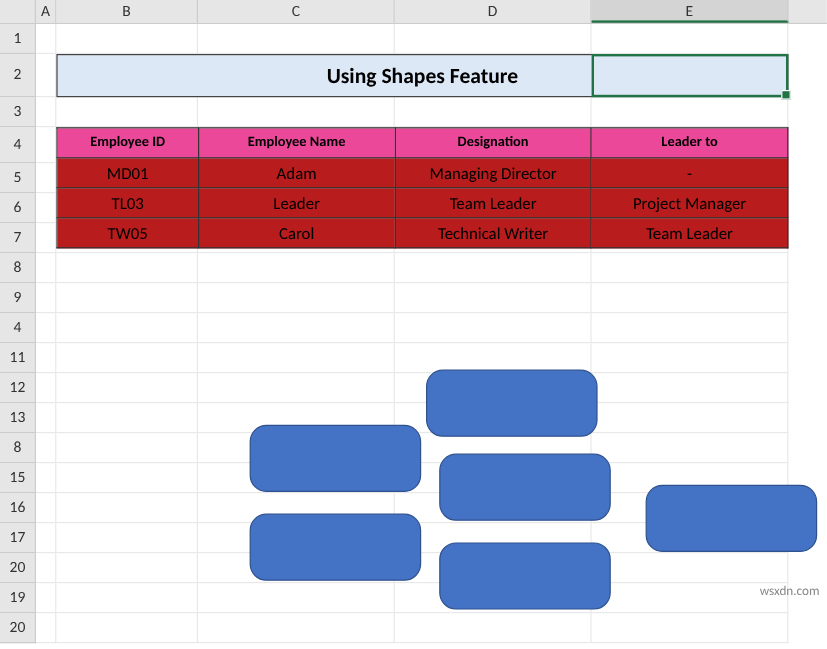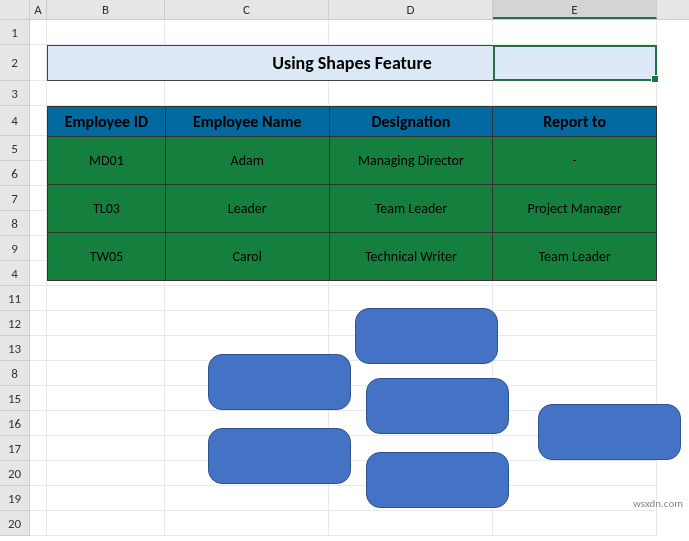--- a/index.html
+++ b/index.html
@@ -34,36 +34,36 @@
     .cell.cB { width: 118px; }
     .cell.cC { width: 164px; }
     .cell.cD { width: 164px; }
     .cell.cE { width: 164px; }
     
     
     .title-banner { position: absolute; top: 25px; left: 17px; width: 610px; height: 36px; background: #dde8f6; border: 1px solid #444; display: flex; align-items: center; justify-content: center; font-weight: bold; font-size: 18px; }
     
     
     .data-table { position: absolute; top: 86px; left: 17px; width: 610px; border-collapse: collapse; }
-    .data-table th { background: #0369a1; border: 1px solid #333; padding: 5px 4px; font-size: 16px; font-weight: bold; text-align: center; height: 22px; }
-    .data-table td { border: 1px solid #333; padding: 15px 4px; font-size: 14px; text-align: center; height: 25px; background: #15803d; margin-left: 11px; }
+    .data-table th { background: #ec4899; border: 1px solid #333; padding: 5px 4px; font-size: 12px; font-weight: bold; text-align: center; height: 22px; }
+    .data-table td { border: 1px solid #333; padding: 3px 4px; font-size: 14px; text-align: center; height: 25px; background: #b91c1c; margin-left: 11px; }
     .data-table th.cB, .data-table td.cB { width: 118px; }
     .data-table th.cC, .data-table td.cC { width: 164px; }
     .data-table th.cD, .data-table td.cD { width: 164px; }
     .data-table th.cE, .data-table td.cE { width: 164px; }
     
     
     .selected-cell { position: absolute; border: 2px solid #217346; pointer-events: none; }
     .selected-cell::after { content: ''; position: absolute; right: -4px; bottom: -4px; width: 6px; height: 6px; background: #217346; border: 1px solid #fff; }
     
     
     .shape { position: absolute; background: #4472c4; border: 1px solid #2f528f; border-radius: 14px; }
     
     
-    .watermark { position: absolute; right: 6px; bottom: 31px; font-size: 11px; color: #888; }
+    .watermark { position: absolute; right: 6px; bottom: 42px; font-size: 11px; color: #888; }
   </style>
 </head>
 <body>
 
 <div class="grid-container">
 
   <div class="col-headers">
     <div class="corner"></div>
     <div class="col-header col-A">A</div>
     <div class="col-header col-B">B</div>
@@ -242,21 +242,21 @@
       <div class="title-banner">
         <span>Using Shapes Feature</span>
       </div>
 
       <table class="data-table">
         <thead>
           <tr>
             <th class="cB">Employee ID</th>
             <th class="cC">Employee Name</th>
             <th class="cD">Designation</th>
-            <th class="cE">Report to</th>
+            <th class="cE">Leader to</th>
           </tr>
         </thead>
         <tbody>
           <tr>
             <td class="cB">MD01</td>
             <td class="cC">Adam</td>
             <td class="cD">Managing Director</td>
             <td class="cE">-</td>
           </tr>
           <tr>

